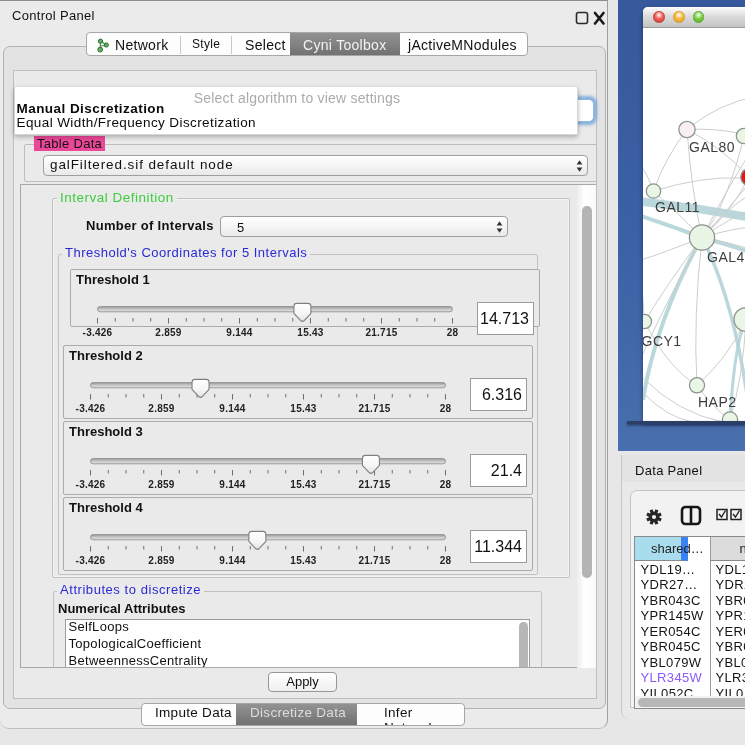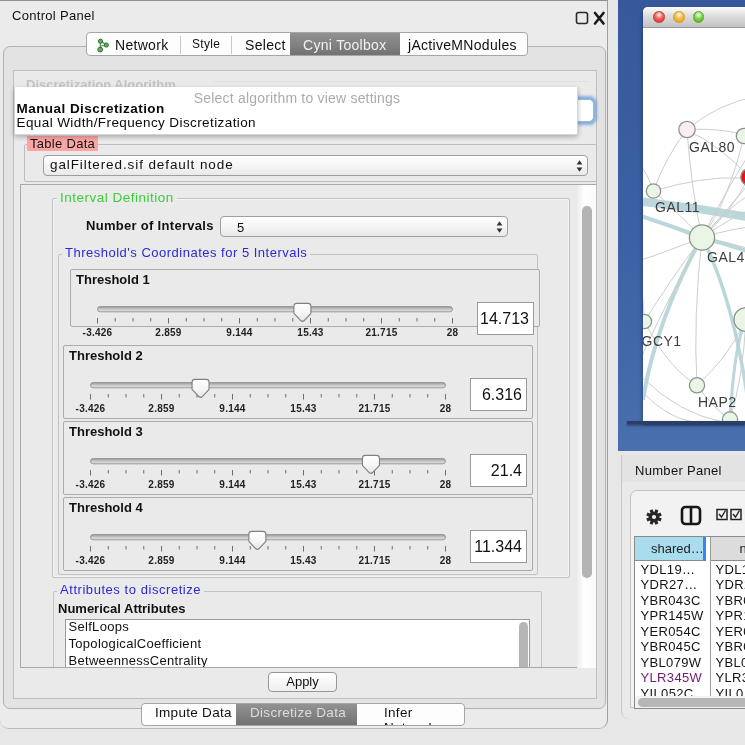--- a/index.html
+++ b/index.html
@@ -27,23 +27,22 @@
 <div class="abs t13" style="left:158px;top:3.5px;font-size:14px;">Select</div>
 <div class="abs t13" style="left:216px;top:3.5px;font-size:14px;color:#f2f2f2;">Cyni Toolbox</div>
 <div class="abs t13" style="left:321px;top:3.5px;font-size:14px;">jActiveMNodules</div>
 <svg class="abs" style="left:9px;top:5px;" width="16" height="15" viewBox="0 0 16 15">
         <path d="M4.5 4 L4.2 11 M5.5 3.5 L9.5 6.5 M4.5 8 L9 7.5" stroke="#4a8f4a" stroke-width="1.1" fill="none"></path>
         <circle cx="4.5" cy="3.2" r="2.1" fill="#63b063" stroke="#2d6b2d" stroke-width="1"></circle>
         <circle cx="10.3" cy="7" r="2.1" fill="#63b063" stroke="#2d6b2d" stroke-width="1"></circle>
         <circle cx="4.2" cy="11.6" r="2.4" fill="#63b063" stroke="#2d6b2d" stroke-width="1"></circle>
       </svg>
 </div>
-<div class="abs" style="left:26px;top:74px;width:560px;height:13px;"><span style="font-size:13px;font-weight:bold;color:#c4c4c4;">Discretization Algorithm</span><span class="abs" style="left:185px;top:6px;width:378px;height:1px;background:#e0e0e0;"></span></div>
 <div class="abs" style="left:24px;top:143px;width:573px;height:38px;border:1px solid #bdbdbd;border-radius:2px;"></div>
-<div class="abs t13" style="left:27px;top:134.5px;background:#fca5a5;padding:0 3px;">Table Data</div>
+<div class="abs t13" style="left:34px;top:134.5px;background:#ec4899;padding:0 3px;">Table Data</div>
 <div class="abs combo" style="left:43px;top:154px;width:545px;height:21px;">
       <div class="abs" style="left:6px;top:0.5px;font-size:13.5px;color:#111;letter-spacing:0.9px;">galFiltered.sif default node</div>
       <svg class="carets" viewBox="0 0 7 12">
         <path d="M3.5 0.2 L6.4 4.4 L0.6 4.4 Z" fill="#333"></path>
         <path d="M3.5 11.8 L6.4 7.6 L0.6 7.6 Z" fill="#333"></path>
       </svg>
     </div>
 <div class="abs" style="left:570px;top:98px;width:24px;height:23px;background:#fff;border:1px solid #97b9df;border-radius:0 5px 5px 0;box-shadow:0 0 3px 2.5px rgba(100,155,215,0.75);"></div>
 <div class="abs" style="left:14px;top:86px;width:564px;height:48px;background:#fff;border:1px solid #d6d6d6;border-top:none;border-radius:0 0 2px 2px;box-shadow:0 2px 5px rgba(0,0,0,0.28);">
       <div class="abs" style="left:0;top:3px;width:564px;text-align:center;font-size:14px;color:#ababab;letter-spacing:0.2px;">Select algorithm to view settings</div>
@@ -330,21 +329,21 @@
 <text x="64" y="234" font-size="14" fill="#3d3d3d" letter-spacing="0.5">GAL4</text>
 <text x="-1.5" y="318" font-size="14" fill="#3d3d3d" letter-spacing="0.5">GCY1</text>
 <text x="104.8" y="316" font-size="14" fill="#3d3d3d" letter-spacing="0.5">HA</text>
 <text x="55" y="378.5" font-size="14" fill="#3d3d3d" letter-spacing="0.5">HAP2</text>
 </svg>
 </div>
 <div class="abs" style="left:9px;top:420.5px;width:118px;height:3.5px;background:#2b3f66;box-shadow:0 1.5px 2.5px rgba(20,30,60,0.6);"></div>
 </div>
 <div class="abs" style="left:621px;top:455px;width:124px;height:264px;background:#e9e9e9;border-radius:0 0 0 8px;border-left:1px solid #c8c8c8;">
 <div class="abs" style="left:0;top:0;width:124px;height:27px;background:#e3e3e3;">
-      <div class="abs t13" style="left:13px;top:8px;">Number Panel</div>
+      <div class="abs t13" style="left:13px;top:8px;">Data Panel</div>
     </div>
 <div class="abs" style="left:8px;top:35px;width:116px;height:218px;background:#f2f2f2;border:1px solid #c4c4c4;border-radius:7px 0 0 0;">
 <svg class="abs" style="left:13px;top:16px;" width="25" height="20" viewBox="0 0 25 20">
         <line x1="10" y1="10" x2="17.11" y2="12.95" stroke="#262626" stroke-width="3.2"></line>
         <line x1="10" y1="10" x2="12.95" y2="17.11" stroke="#262626" stroke-width="3.2"></line>
         <line x1="10" y1="10" x2="7.05" y2="17.11" stroke="#262626" stroke-width="3.2"></line>
         <line x1="10" y1="10" x2="2.89" y2="12.95" stroke="#262626" stroke-width="3.2"></line>
         <line x1="10" y1="10" x2="2.89" y2="7.05" stroke="#262626" stroke-width="3.2"></line>
         <line x1="10" y1="10" x2="7.05" y2="2.89" stroke="#262626" stroke-width="3.2"></line>
         <line x1="10" y1="10" x2="12.95" y2="2.89" stroke="#262626" stroke-width="3.2"></line>
@@ -359,38 +358,38 @@
 <svg class="abs" style="left:85px;top:17px;" width="28" height="13" viewBox="0 0 28 13">
         <g fill="none" stroke="#222" stroke-width="1.5">
           <rect x="1" y="1.5" width="10" height="10"></rect>
           <rect x="15" y="1.5" width="10" height="10"></rect>
         </g>
         <path d="M3 6 L5.5 9 L9.5 2.5" stroke="#222" stroke-width="1.4" fill="none"></path>
         <path d="M17 6 L19.5 9 L23.5 2.5" stroke="#222" stroke-width="1.4" fill="none"></path>
       </svg>
 <div class="abs" style="left:3px;top:45px;width:113px;height:172.5px;background:#fff;border:1px solid #8a8a8a;border-right:none;overflow:hidden;">
 <div class="abs" style="left:0;top:0;width:113px;height:23.5px;">
-          <div class="abs" style="left:0;top:0;width:71px;height:23.5px;background:#a9dcec;border-right:3px solid #3b82f6;border-bottom:1px solid #8a8a8a;font-size:13px;color:#222;line-height:23px;padding-left:16px;">shared…</div>
+          <div class="abs" style="left:0;top:0;width:53px;height:23.5px;background:#a9dcec;border-right:7px solid #3b82f6;border-bottom:1px solid #8a8a8a;font-size:13px;color:#222;line-height:23px;padding-left:16px;">shared…</div>
           <div class="abs" style="left:75.5px;top:0;width:38px;height:23.5px;background:#dcdcdc;border-bottom:1px solid #8a8a8a;font-size:13px;color:#222;line-height:23px;padding-left:29px;">n</div>
         </div>
 <div class="abs" style="left:5.5px;top:24.5px;font-size:13px;line-height:15.5px;color:#141414;letter-spacing:0.35px;">YDL19…</div>
 <div class="abs" style="left:80.5px;top:24.5px;font-size:13px;line-height:15.5px;color:#141414;letter-spacing:0.35px;">YDL1</div>
 <div class="abs" style="left:5.5px;top:40.0px;font-size:13px;line-height:15.5px;color:#141414;letter-spacing:0.35px;">YDR27…</div>
 <div class="abs" style="left:80.5px;top:40.0px;font-size:13px;line-height:15.5px;color:#141414;letter-spacing:0.35px;">YDR2</div>
 <div class="abs" style="left:5.5px;top:55.5px;font-size:13px;line-height:15.5px;color:#141414;letter-spacing:0.35px;">YBR043C</div>
 <div class="abs" style="left:80.5px;top:55.5px;font-size:13px;line-height:15.5px;color:#141414;letter-spacing:0.35px;">YBR0</div>
 <div class="abs" style="left:5.5px;top:71.0px;font-size:13px;line-height:15.5px;color:#141414;letter-spacing:0.35px;">YPR145W</div>
 <div class="abs" style="left:80.5px;top:71.0px;font-size:13px;line-height:15.5px;color:#141414;letter-spacing:0.35px;">YPR1</div>
 <div class="abs" style="left:5.5px;top:86.5px;font-size:13px;line-height:15.5px;color:#141414;letter-spacing:0.35px;">YER054C</div>
 <div class="abs" style="left:80.5px;top:86.5px;font-size:13px;line-height:15.5px;color:#141414;letter-spacing:0.35px;">YER0</div>
 <div class="abs" style="left:5.5px;top:102.0px;font-size:13px;line-height:15.5px;color:#141414;letter-spacing:0.35px;">YBR045C</div>
 <div class="abs" style="left:80.5px;top:102.0px;font-size:13px;line-height:15.5px;color:#141414;letter-spacing:0.35px;">YBR0</div>
 <div class="abs" style="left:5.5px;top:117.5px;font-size:13px;line-height:15.5px;color:#141414;letter-spacing:0.35px;">YBL079W</div>
 <div class="abs" style="left:80.5px;top:117.5px;font-size:13px;line-height:15.5px;color:#141414;letter-spacing:0.35px;">YBL0</div>
-<div class="abs" style="left:5.5px;top:133.0px;font-size:13px;line-height:15.5px;color:#701a75;letter-spacing:0.35px;text-align:right;">YLR345W</div>
+<div class="abs" style="left:5.5px;top:133.0px;font-size:13px;line-height:15.5px;color:#8b5cf6;letter-spacing:0.35px;text-align:right;">YLR345W</div>
 <div class="abs" style="left:80.5px;top:133.0px;font-size:13px;line-height:15.5px;color:#141414;letter-spacing:0.35px;">YLR3</div>
 <div class="abs" style="left:5.5px;top:148.5px;font-size:13px;line-height:15.5px;color:#141414;letter-spacing:0.35px;">YIL052C</div>
 <div class="abs" style="left:80.5px;top:148.5px;font-size:13px;line-height:15.5px;color:#141414;letter-spacing:0.35px;">YIL0</div>
 <div class="abs" style="left:75px;top:0;width:1px;height:159px;background:#9b9b9b;"></div>
 <div class="abs" style="left:0;top:158.5px;width:113px;height:14px;background:#f2f2f2;">
           <div class="abs" style="left:3px;top:2.5px;width:112px;height:9px;background:#b7b7b7;border-radius:4.5px;"></div>
         </div>
 </div>
 </div>
 </div>

